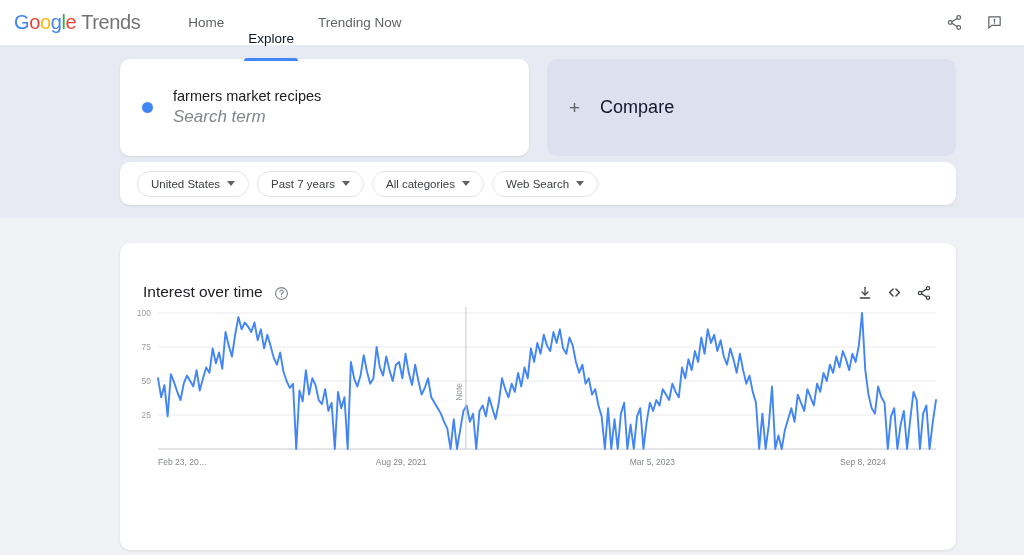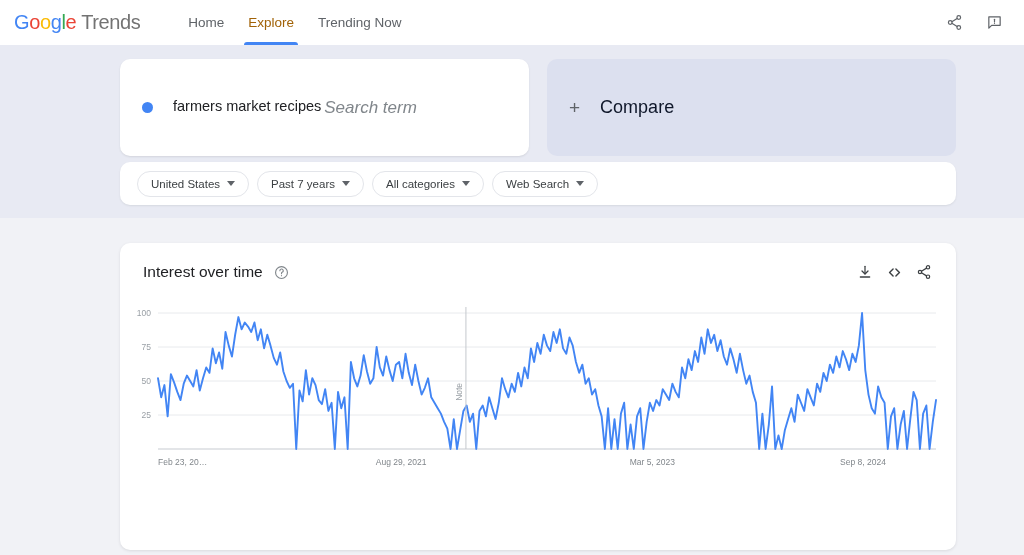--- a/index.html
+++ b/index.html
@@ -70,21 +70,21 @@
     position: relative;
     height: 45px;
     display: flex;
     align-items: center;
     padding: 0 12px;
     font-size: 13.5px;
     color: #5f6368;
     cursor: pointer;
     white-space: nowrap;
   }
-  .nav-item.active { color: #a16207; }
+  .nav-item.active { color: #0f172a; margin-top: 16px; }
   .nav-item.active::after {
     content: "";
     position: absolute;
     left: 8px; right: 8px; bottom: 0;
     height: 3px;
     background: #4285F4;
     border-radius: 3px 3px 0 0;
   }
 
   .topbar-right {
@@ -122,21 +122,21 @@
     align-items: center;
     padding-left: 22px;
   }
   .term-dot {
     width: 11px; height: 11px;
     border-radius: 50%;
     background: #4285F4;
     flex: 0 0 auto;
     margin-right: 20px;
   }
-  .term-text { display: flex; flex-direction: row; gap: 3px; }
+  .term-text { display: flex; flex-direction: column; gap: 3px; }
   .term-name { font-size: 14.5px; color: #202124; }
   .term-sub { font-size: 17px; color: #80868b; font-style: italic; }
 
   .compare-card {
     width: 414px;
     background: #dce0ef;
     border-radius: 10px;
     display: flex;
     align-items: center;
     padding-left: 22px;
@@ -195,21 +195,21 @@
     background: #ffffff;
     border-radius: 10px;
     box-shadow: 0 1px 3px rgba(60,64,67,0.13);
     z-index: 5;
   }
   .chart-head {
     position: absolute;
     left: 0; top: 0;
     width: 836px; height: 58px;
     display: flex;
-    align-items: center;
+    align-items: flex-end;
     padding: 0 24px 0 23px;
   }
   .chart-title {
     font-size: 15.5px;
     color: #202124;
     white-space: nowrap;
   }
   .help-icon {
     width: 15px; height: 15px;
     margin-left: 11px;

